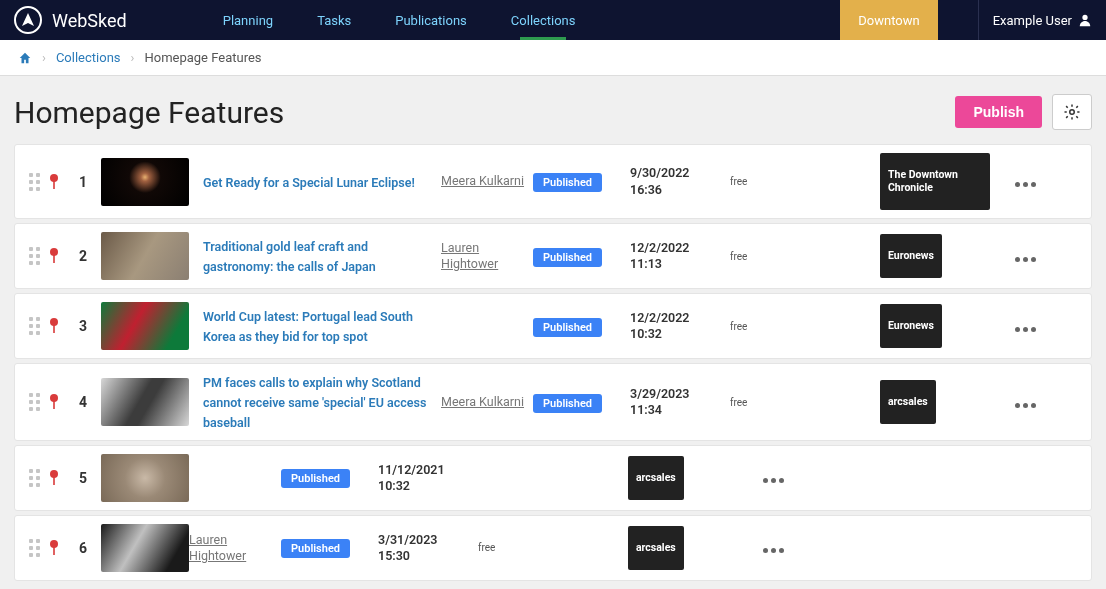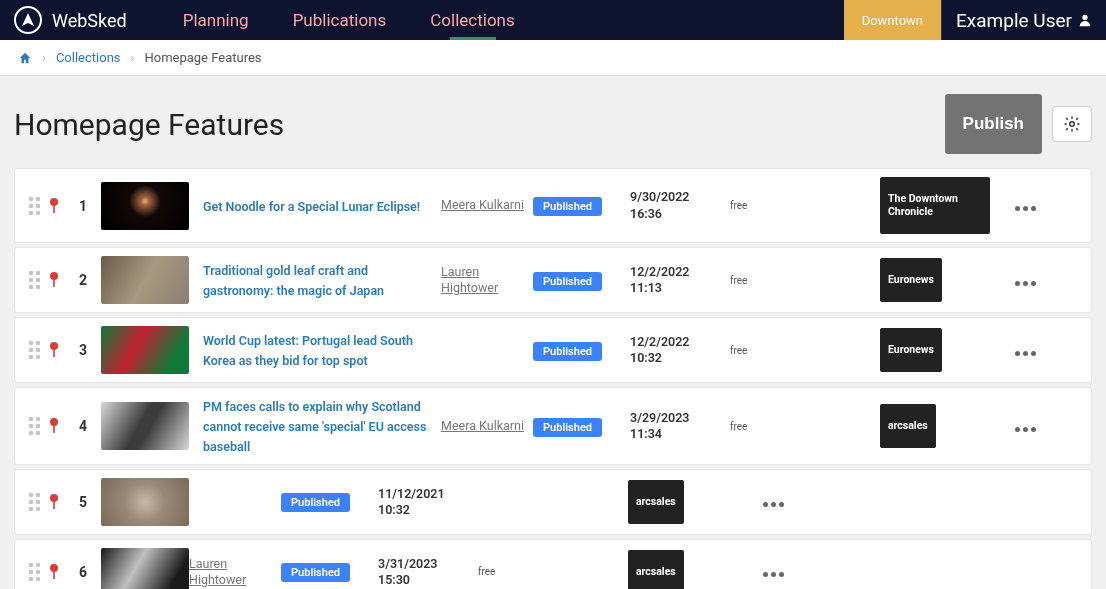--- a/index.html
+++ b/index.html
@@ -1,36 +1,36 @@
 <!DOCTYPE html>
 <html><head>
 <meta charset="utf-8">
 <style>
   * { box-sizing: border-box; margin: 0; padding: 0; }
   body { font-family: -apple-system, BlinkMacSystemFont, "Segoe UI", Roboto, Helvetica, Arial, sans-serif; background: #f0f0f0; color: #333; width: 1106px; }
   
-  .topnav { background: #0e1430; color: #fff; height: 40px; display: flex; align-items: stretch; }
+  .topnav { background: #0e1430; color: #fff; height: 40px; display: flex; align-items: stretch; gap: 40px; }
   .brand { display:flex; align-items:center; padding:0 14px; gap:10px;}
   .brand-logo { width:28px; height:28px; border-radius:50%; border:2px solid #fff; display:flex; align-items:center; justify-content:center;}
   .brand-name { font-size:18px; font-weight:400; color:#fff; padding-right:20px;}
   .nav-links { display:flex; align-items:stretch; }
-  .nav-link { color:#fca5a5; font-size:17px; padding:12px 22px; display:flex; align-items:center; cursor:pointer; position:relative;}
+  .nav-link { color:#7dd3fc; font-size:13px; padding:12px 22px; display:flex; align-items:center; cursor:pointer; position:relative;}
   .nav-link.active::after{content:""; position:absolute; bottom:0; left:50%; transform:translateX(-50%); width:46px; height:3px; background:#2e9b4f;}
   .nav-spacer{flex:1;}
   .nav-sandbox{background:#e3b04b; color:#fff; font-size:13px; display:flex; align-items:center; padding:0 18px;}
-  .nav-user{display:flex; align-items:center; color:#fff; font-size:19px; padding:0 14px; gap:6px; border-left:1px solid #2a3050;}
+  .nav-user{display:flex; align-items:center; color:#fff; font-size:13px; padding:0 14px; gap:6px; border-left:1px solid #2a3050;}
   
   .crumbbar{background:#fff; border-bottom:1px solid #ddd; padding:10px 18px; display:flex; align-items:center; gap:10px; font-size:13px; color:#888;}
   .crumb-link{color:#2b7bb9; cursor:pointer;}
   .crumb-current{color:#555;}
   .crumb-sep{color:#bbb;}
   
   .page-head{display:flex; align-items:center; padding:18px 14px 14px 14px;}
   .page-title{font-size:30px; font-weight:400; color:#222; flex:1;}
-  .btn-publish{background:#737373; color:#fff; border:none; border-radius:3px; padding:20px 18px; font-size:17px; font-weight:600; cursor:pointer;}
+  .btn-publish{background:#ec4899; color:#fff; border:none; border-radius:3px; padding:8px 18px; font-size:14px; font-weight:600; cursor:pointer;}
   .btn-gear{background:#fff; border:1px solid #ccc; border-radius:3px; width:40px; height:36px; margin-left:10px; display:flex; align-items:center; justify-content:center; cursor:pointer;}
   
   .rows{padding:0 14px 14px 14px; display:flex; flex-direction:column; gap:4px;}
   .row{background:#fff; border:1px solid #e4e4e4; border-radius:3px; display:flex; align-items:center; padding:8px 12px 8px 6px; min-height:56px;}
   .drag{width:26px; color:#c5c5c5; text-align:center; cursor:grab; font-size:16px; letter-spacing:-2px;}
   .drag-dots{display:grid; grid-template-columns:repeat(2,4px); grid-template-rows:repeat(3,4px); gap:3px; margin:0 auto; width:11px;}
   .drag-dots span{width:4px;height:4px;background:#c5c5c5;border-radius:1px;}
   .pin{width:24px; text-align:center;}
   .rank{width:24px; font-weight:700; color:#333; text-align:center; font-size:14px;}
   .thumb{width:88px; height:48px; border-radius:2px; background:#888; flex-shrink:0; margin-left:6px;}
@@ -61,20 +61,21 @@
   <div class="brand">
     <div class="brand-logo">
       <svg width="16" height="16" viewBox="0 0 16 16">
           <path d="M8 1 L14 14 L8 11 L2 14 Z" fill="#fff"></path>
         </svg>
     </div>
     <div class="brand-name">WebSked</div>
   </div>
   <div class="nav-links" id="nav-links">
       <div class="nav-link">Planning</div>
+      <div class="nav-link">Tasks</div>
       <div class="nav-link">Publications</div>
       <div class="nav-link active">Collections</div>
     </div>
   <div class="nav-spacer"></div>
   <div class="nav-sandbox">Downtown</div>
   <div class="nav-user">
     <span>Example User</span>
     <span>
       <svg width="14" height="14" viewBox="0 0 16 16" fill="#fff">
           <circle cx="8" cy="5" r="3"></circle>
@@ -122,21 +123,21 @@
         </div>
       </div>
       <div class="pin">
         <svg width="14" height="18" viewBox="0 0 14 18">
           <circle cx="7" cy="5" r="4" fill="#d93b3b"></circle>
           <rect x="6.2" y="8" width="1.6" height="8" fill="#d93b3b"></rect>
         </svg>
       </div>
       <div class="rank">1</div>
       <div class="thumb lunar"></div>
-      <div class="title-col"><span class="title-link">Get Noodle for a Special Lunar Eclipse!</span></div>
+      <div class="title-col"><span class="title-link">Get Ready for a Special Lunar Eclipse!</span></div>
       <div class="author-col">Meera Kulkarni</div>
       <div class="status-col"><span class="badge-pub">Published</span></div>
       <div class="date-col">9/30/2022<br>16:36</div>
       <div class="access-col">free</div>
       <div class="src-col"><span class="badge-src">The Downtown Chronicle</span></div>
       <div class="more-col"><span class="dots3">
           <span></span>
           <span></span>
           <span></span>
         </span></div>
@@ -153,21 +154,21 @@
         </div>
       </div>
       <div class="pin">
         <svg width="14" height="18" viewBox="0 0 14 18">
           <circle cx="7" cy="5" r="4" fill="#d93b3b"></circle>
           <rect x="6.2" y="8" width="1.6" height="8" fill="#d93b3b"></rect>
         </svg>
       </div>
       <div class="rank">2</div>
       <div class="thumb japan"></div>
-      <div class="title-col"><span class="title-link">Traditional gold leaf craft and gastronomy: the magic of Japan</span></div>
+      <div class="title-col"><span class="title-link">Traditional gold leaf craft and gastronomy: the calls of Japan</span></div>
       <div class="author-col">Lauren Hightower</div>
       <div class="status-col"><span class="badge-pub">Published</span></div>
       <div class="date-col">12/2/2022<br>11:13</div>
       <div class="access-col">free</div>
       <div class="src-col"><span class="badge-src">Euronews</span></div>
       <div class="more-col"><span class="dots3">
           <span></span>
           <span></span>
           <span></span>
         </span></div>

